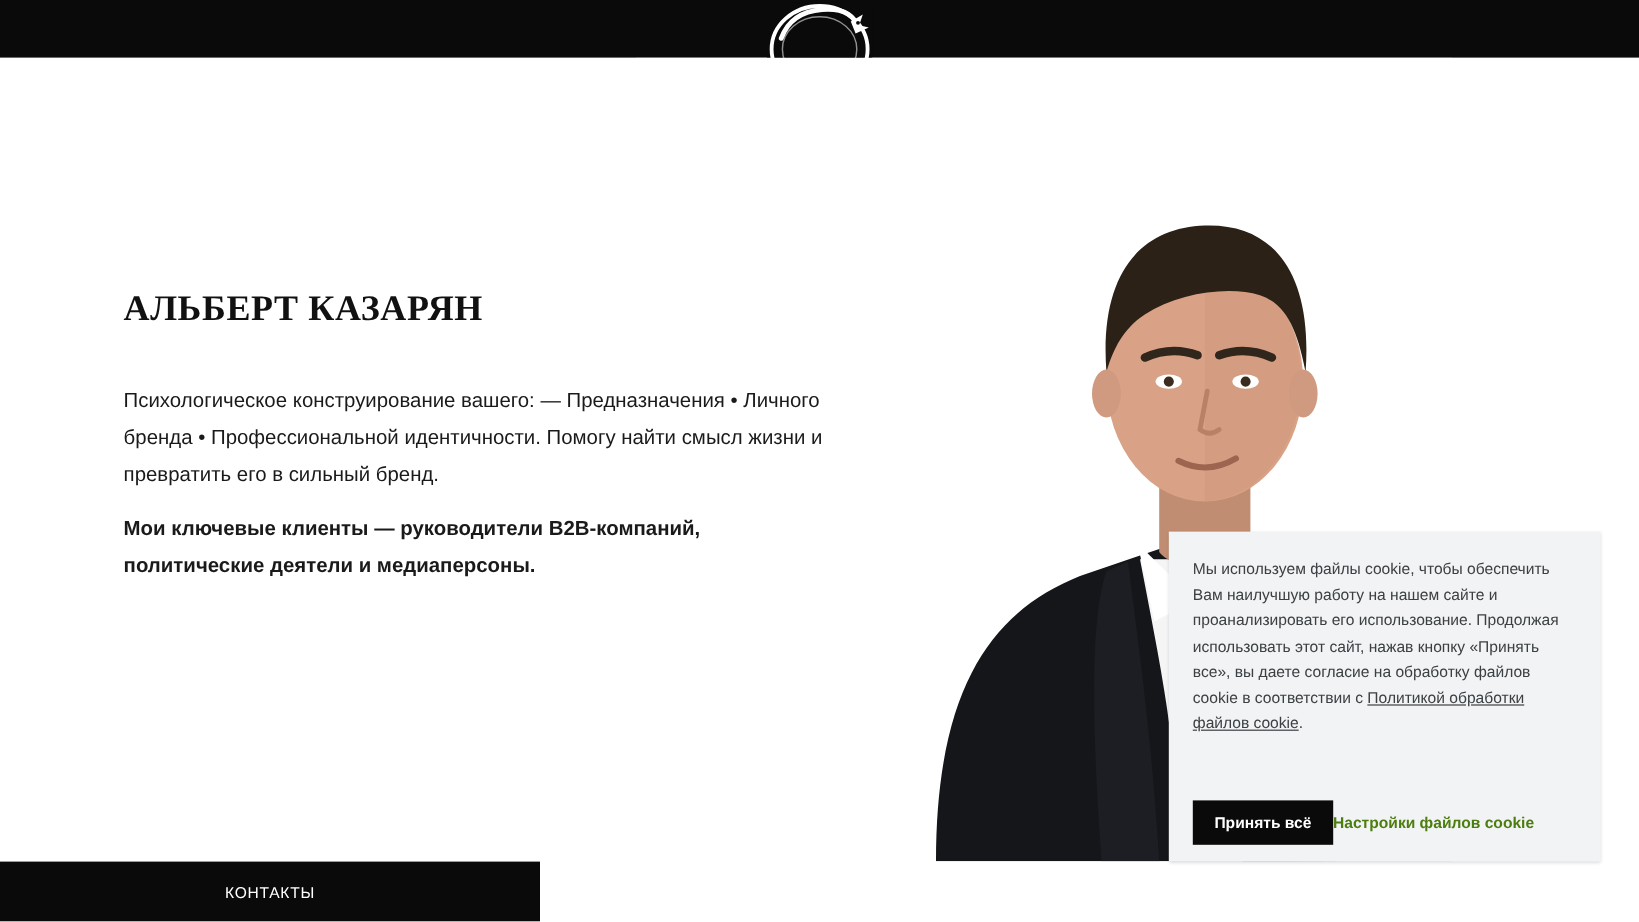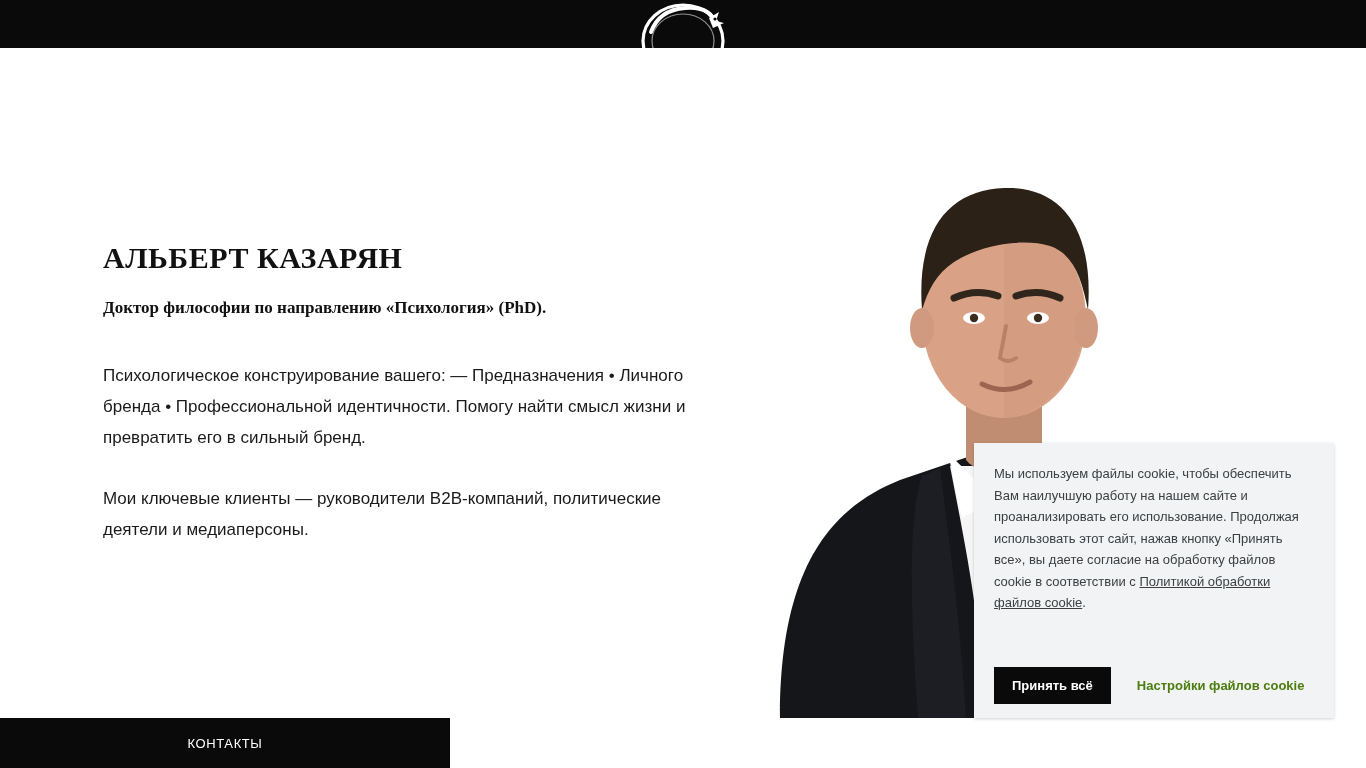--- a/index.html
+++ b/index.html
@@ -44,21 +44,21 @@
   .subtitle {
     font-family: "Liberation Serif", serif;
     font-size: 17px; font-weight: 700; color: #111111;
     margin-top: 22px;
   }
   .para {
     font-family: "Liberation Sans", sans-serif;
     font-size: 17px; color: #1a1a1a; line-height: 31px;
     margin-top: 42px; max-width: 600px;
   }
-  .para.second { margin-top: 30px; }
+  .para.second { margin-top: 14px; font-weight: bold; }
 
   
   .bottomnav {
     position: absolute; left: 0; bottom: 0; width: 1366px; height: 50px;
     display: flex; gap: 4px; background: #ffffff;
   }
   .navbtn {
     flex: 1 1 0; background: #0a0a0a; color: #ffffff;
     display: flex; align-items: center; justify-content: center;
     font-size: 13px; letter-spacing: 0.6px; cursor: pointer;
@@ -79,21 +79,21 @@
     font-size: 15px; color: #202124; margin-bottom: 18px;
   }
   .cookie-body {
     font-size: 13px; color: #3c4043; line-height: 21.5px;
   }
   .cookie-link {
     color: #3c4043; text-decoration: underline; cursor: pointer;
   }
   .cookie-actions {
     position: absolute; left: 20px; bottom: 14px;
-    display: flex; align-items: center; gap: 26px;
+    display: flex; align-items: center; 
   }
   .btn-accept {
     background: #0a0a0a; color: #ffffff; border: none;
     font-size: 13px; font-weight: 700;
     padding: 11px 18px; cursor: pointer;
     font-family: "Liberation Sans", sans-serif;
   }
   .btn-settings {
     background: transparent; border: none; color: #4d7c0f;
     font-size: 13px; font-weight: 700; cursor: pointer;
@@ -161,21 +161,20 @@
       <circle cx="560" cy="512" r="7" fill="#8d8d8d"></circle>
 
       <path d="M548 640 C570 630 596 634 606 648 L600 670 L540 670 Z" fill="#efefef"></path>
       <ellipse cx="540" cy="668" rx="34" ry="22" fill="#d09b80"></ellipse>
       <path d="M505 650 C520 636 556 630 584 642 L584 670 L505 670 Z" fill="#1d1e23"></path>
     </svg>
   </div>
 
   <div class="content">
     <h1 class="h1">АЛЬБЕРТ КАЗАРЯН</h1>
-    <div class="subtitle">Доктор философии по направлению «Психология» (PhD).</div>
     <p class="para">Психологическое конструирование вашего:
 — Предназначения • Личного бренда • Профессиональной идентичности. Помогу найти смысл жизни и превратить его в сильный бренд.</p>
     <p class="para second">Мои ключевые клиенты — руководители B2B-компаний, политические деятели и медиаперсоны.</p>
   </div>
 
   <div class="bottomnav">
     <div class="navbtn">КОНТАКТЫ</div>
   </div>
 
   <div class="cookie">

